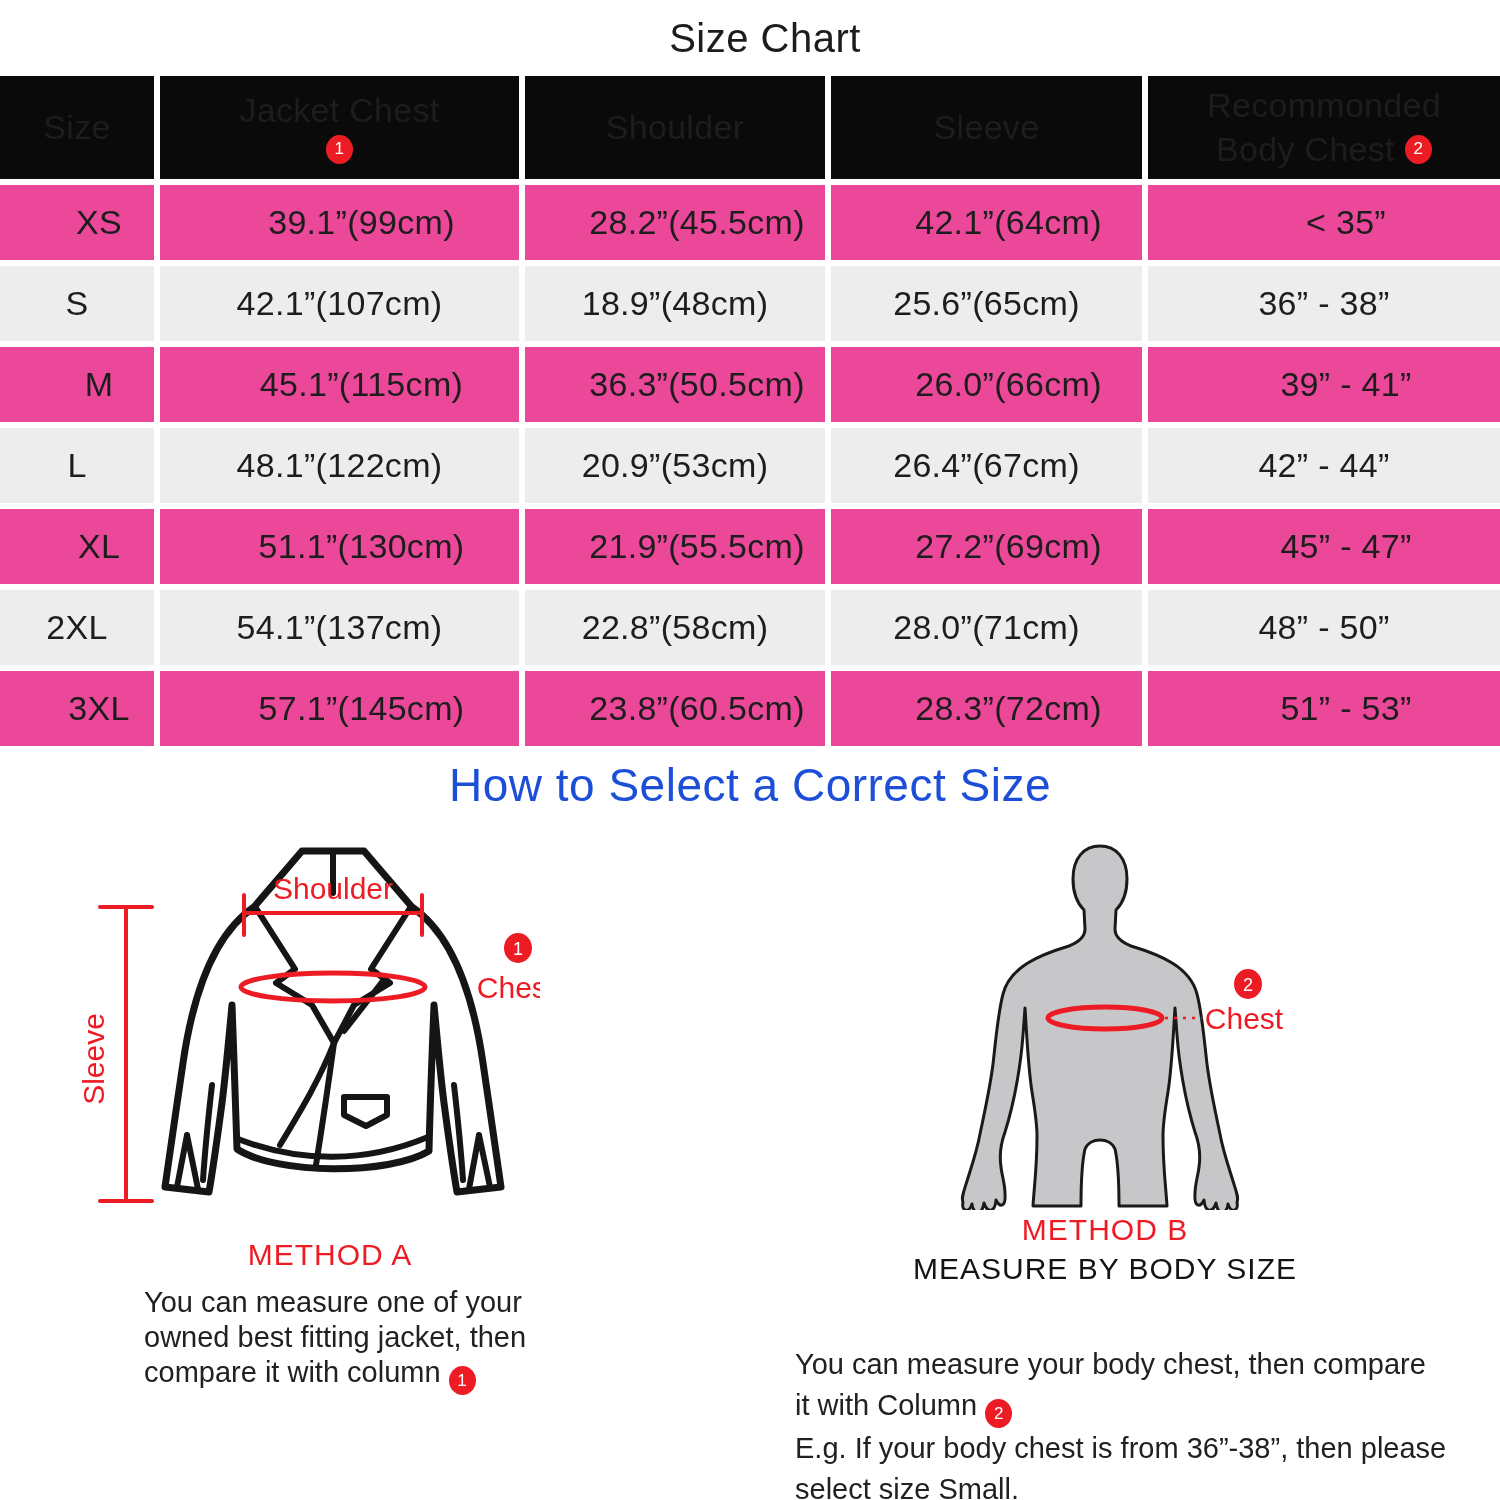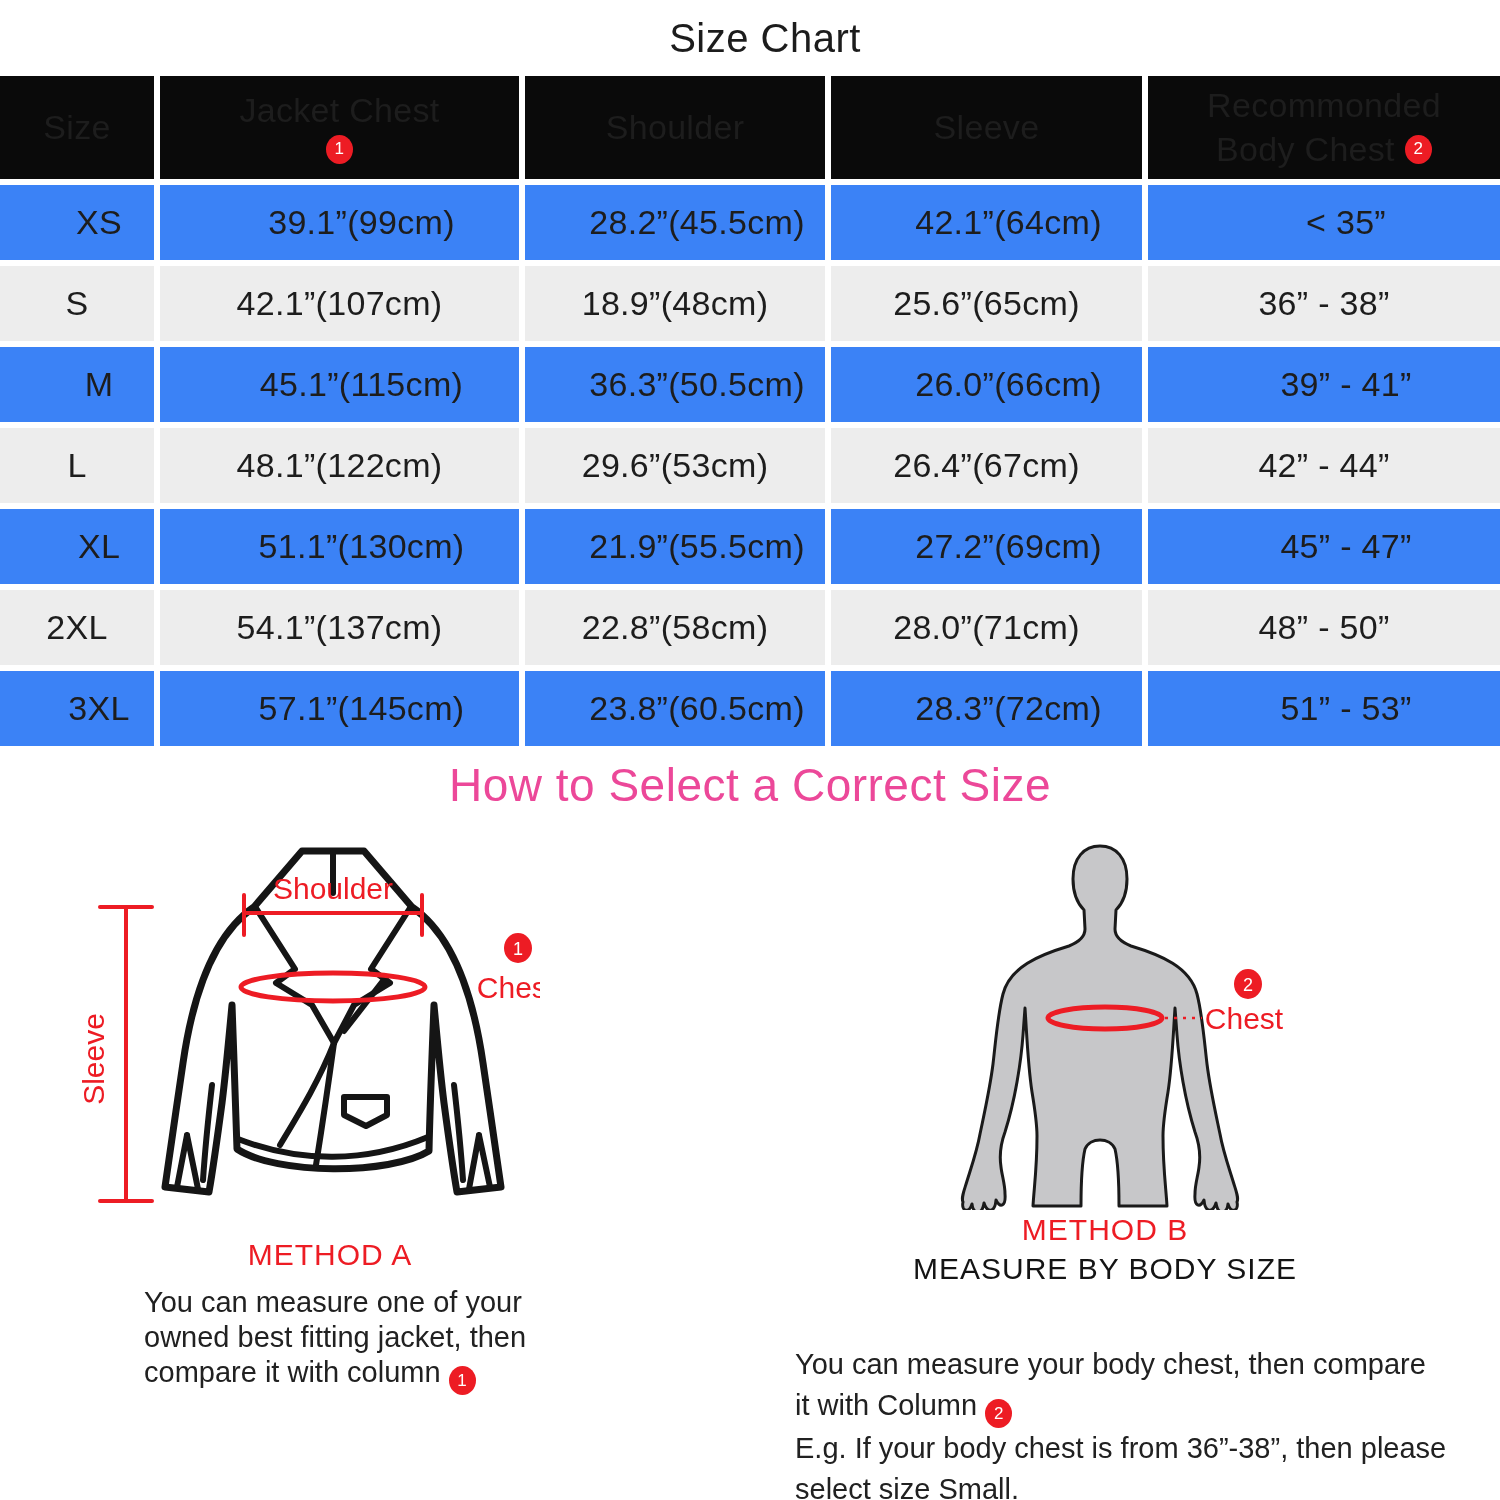--- a/index.html
+++ b/index.html
@@ -9,21 +9,21 @@
   }
   .abs{position:absolute;}
 
   
   .page-title{
     left:0;top:16px;width:1500px;text-align:center;
     font-size:40px;font-weight:500;color:#1c1c1c;letter-spacing:.5px;margin-left:15px;
   }
   .section-title{
     left:0;top:758px;width:1500px;text-align:center;
-    font-size:46px;font-weight:500;color:#ec4899;letter-spacing:.5px;
+    font-size:46px;font-weight:500;color:#1d4ed8;letter-spacing:.5px;
   }
 
   
   .size-table{
     left:0;top:76px;width:1500px;
     display:grid;
     grid-template-columns:154px 359px 300px 311px 352px;
     grid-template-rows:103px repeat(7,75px);
     gap:6px;
     background:#ffffff;
@@ -31,21 +31,21 @@
   .size-table .cell{
     display:flex;align-items:center;justify-content:center;
     font-size:34px;letter-spacing:.3px;color:#1d1d1d;
   }
   .hcell{
     background:#0a0a0a;color:#ffffff;
     flex-direction:column;gap:4px;line-height:1.15;
     font-size:34px;text-align:center;
   }
   .trow{display:contents;}
-  .trow.y > .cell{background:#3b82f6;padding-left:44px;}
+  .trow.y > .cell{background:#ec4899;padding-left:44px;}
   .trow.g > .cell{background:#ededed;}
   .hline{display:flex;align-items:center;gap:10px;}
 
   
   .badge{
     display:inline-flex;align-items:center;justify-content:center;
     width:27px;height:29px;border-radius:50%;
     background:#ed1c24;color:#ffffff;font-size:17px;font-weight:500;
     flex:0 0 auto;
   }
@@ -115,21 +115,21 @@
     <div class="cell">M</div>
     <div class="cell">45.1”(115cm)</div>
     <div class="cell">36.3”(50.5cm)</div>
     <div class="cell">26.0”(66cm)</div>
     <div class="cell">39” - 41”</div>
   </div>
 
   <div class="trow g">
     <div class="cell">L</div>
     <div class="cell">48.1”(122cm)</div>
-    <div class="cell">29.6”(53cm)</div>
+    <div class="cell">20.9”(53cm)</div>
     <div class="cell">26.4”(67cm)</div>
     <div class="cell">42” - 44”</div>
   </div>
 
   <div class="trow y">
     <div class="cell">XL</div>
     <div class="cell">51.1”(130cm)</div>
     <div class="cell">21.9”(55.5cm)</div>
     <div class="cell">27.2”(69cm)</div>
     <div class="cell">45” - 47”</div>

